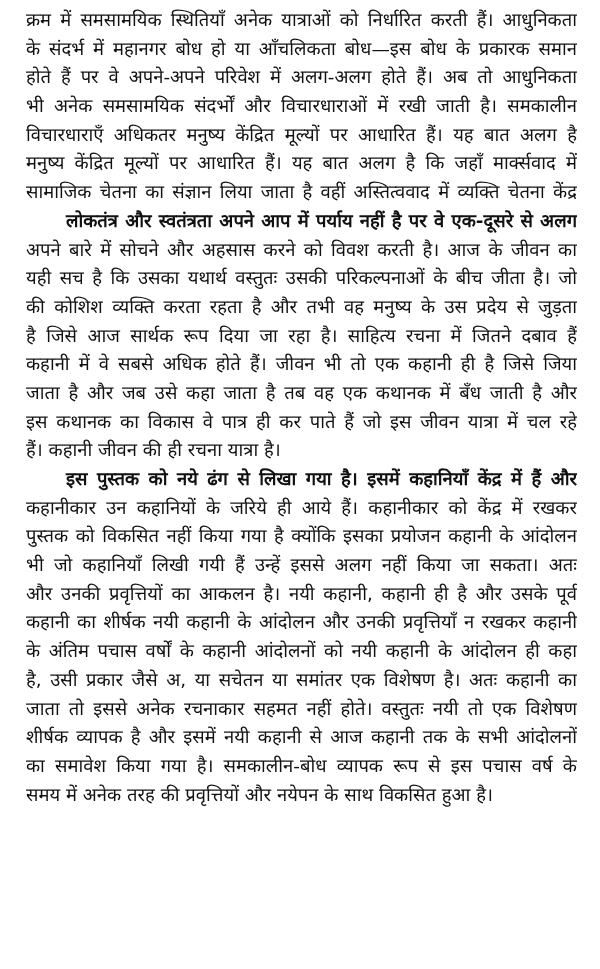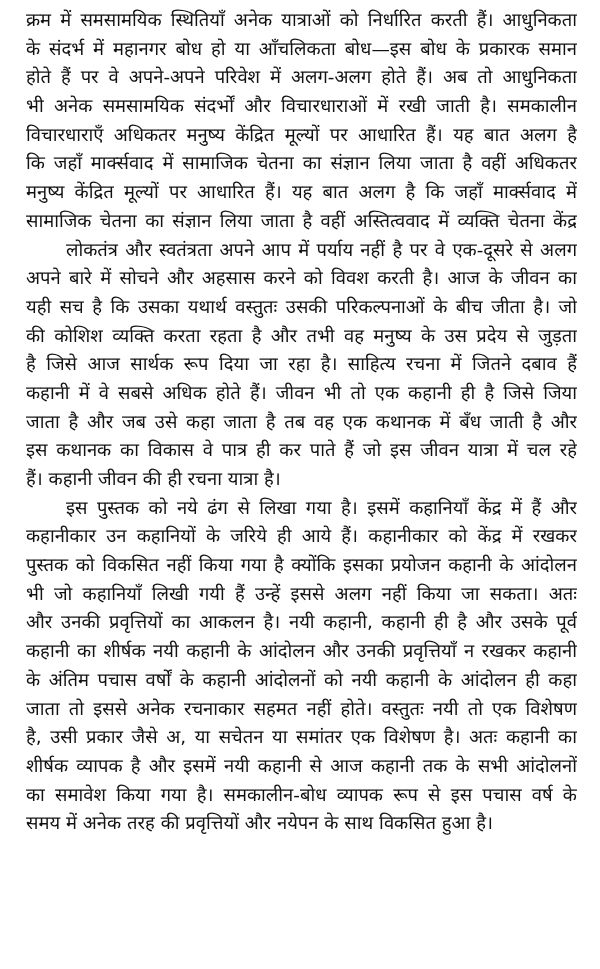--- a/index.html
+++ b/index.html
@@ -16,34 +16,33 @@
   }
   .line {
     display: block;
     height: 28.7px;
     white-space: nowrap;
     text-align: justify;
     text-align-last: justify;
     overflow: hidden;
   }
   .line.last { text-align-last: left; }
-  .line.indent { padding-left: 40px; }
+  .line.indent { padding-left: 40px; font-weight: bold; }
   .para { margin: 0; }
 </style>
 </head>
 <body>
 
 <div class="page">
   <div class="para">
     <span class="line">क्रम में समसामयिक स्थितियाँ अनेक यात्राओं को निर्धारित करती हैं। आधुनिकता</span>
     <span class="line">के संदर्भ में महानगर बोध हो या आँचलिकता बोध—इस बोध के प्रकारक समान</span>
     <span class="line">होते हैं पर वे अपने-अपने परिवेश में अलग-अलग होते हैं। अब तो आधुनिकता</span>
     <span class="line">भी अनेक समसामयिक संदर्भों और विचारधाराओं में रखी जाती है। समकालीन</span>
     <span class="line">विचारधाराएँ अधिकतर मनुष्य केंद्रित मूल्यों पर आधारित हैं। यह बात अलग है</span>
-    <span class="line">कि जहाँ मार्क्सवाद में सामाजिक चेतना का संज्ञान लिया जाता है वहीं अधिकतर</span>
     <span class="line">मनुष्य केंद्रित मूल्यों पर आधारित हैं। यह बात अलग है कि जहाँ मार्क्सवाद में</span>
     <span class="line">सामाजिक चेतना का संज्ञान लिया जाता है वहीं अस्तित्ववाद में व्यक्ति चेतना केंद्र</span>
   </div>
   <div class="para">
     <span class="line indent">लोकतंत्र और स्वतंत्रता अपने आप में पर्याय नहीं है पर वे एक-दूसरे से अलग</span>
     <span class="line">अपने बारे में सोचने और अहसास करने को विवश करती है। आज के जीवन का</span>
     <span class="line">यही सच है कि उसका यथार्थ वस्तुतः उसकी परिकल्पनाओं के बीच जीता है। जो</span>
     <span class="line">की कोशिश व्यक्ति करता रहता है और तभी वह मनुष्य के उस प्रदेय से जुड़ता</span>
     <span class="line">है जिसे आज सार्थक रूप दिया जा रहा है। साहित्य रचना में जितने दबाव हैं</span>
     <span class="line">कहानी में वे सबसे अधिक होते हैं। जीवन भी तो एक कहानी ही है जिसे जिया</span>
@@ -52,19 +51,19 @@
     <span class="line last">हैं। कहानी जीवन की ही रचना यात्रा है।</span>
   </div>
   <div class="para">
     <span class="line indent">इस पुस्तक को नये ढंग से लिखा गया है। इसमें कहानियाँ केंद्र में हैं और</span>
     <span class="line">कहानीकार उन कहानियों के जरिये ही आये हैं। कहानीकार को केंद्र में रखकर</span>
     <span class="line">पुस्तक को विकसित नहीं किया गया है क्योंकि इसका प्रयोजन कहानी के आंदोलन</span>
     <span class="line">भी जो कहानियाँ लिखी गयी हैं उन्हें इससे अलग नहीं किया जा सकता। अतः</span>
     <span class="line">और उनकी प्रवृत्तियों का आकलन है। नयी कहानी, कहानी ही है और उसके पूर्व</span>
     <span class="line">कहानी का शीर्षक नयी कहानी के आंदोलन और उनकी प्रवृत्तियाँ न रखकर कहानी</span>
     <span class="line">के अंतिम पचास वर्षों के कहानी आंदोलनों को नयी कहानी के आंदोलन ही कहा</span>
+    <span class="line">है, उसी प्रकार जैसे अ, या सचेतन या समांतर एक विशेषण है। अतः कहानी का</span>
     <span class="line">जाता तो इससे अनेक रचनाकार सहमत नहीं होते। वस्तुतः नयी तो एक विशेषण</span>
-    <span class="line">है, उसी प्रकार जैसे अ, या सचेतन या समांतर एक विशेषण है। अतः कहानी का</span>
     <span class="line">शीर्षक व्यापक है और इसमें नयी कहानी से आज कहानी तक के सभी आंदोलनों</span>
     <span class="line">का समावेश किया गया है। समकालीन-बोध व्यापक रूप से इस पचास वर्ष के</span>
     <span class="line last">समय में अनेक तरह की प्रवृत्तियों और नयेपन के साथ विकसित हुआ है।</span>
   </div>
 </div>
 
 </body></html>

